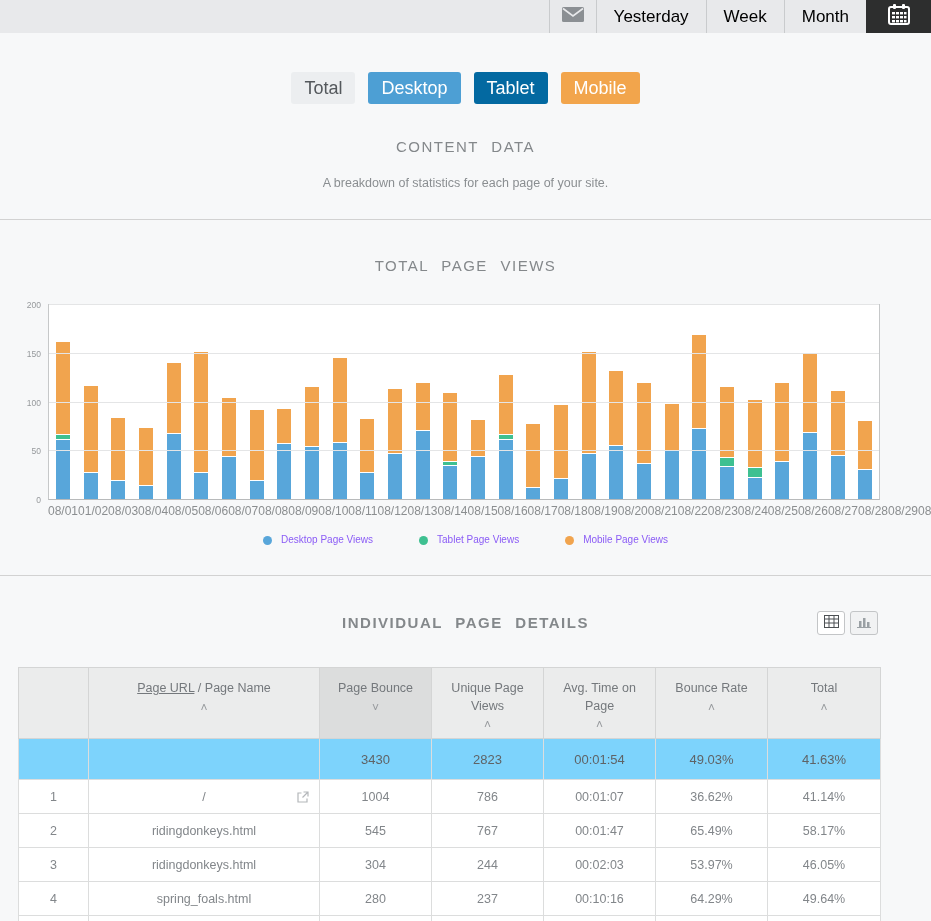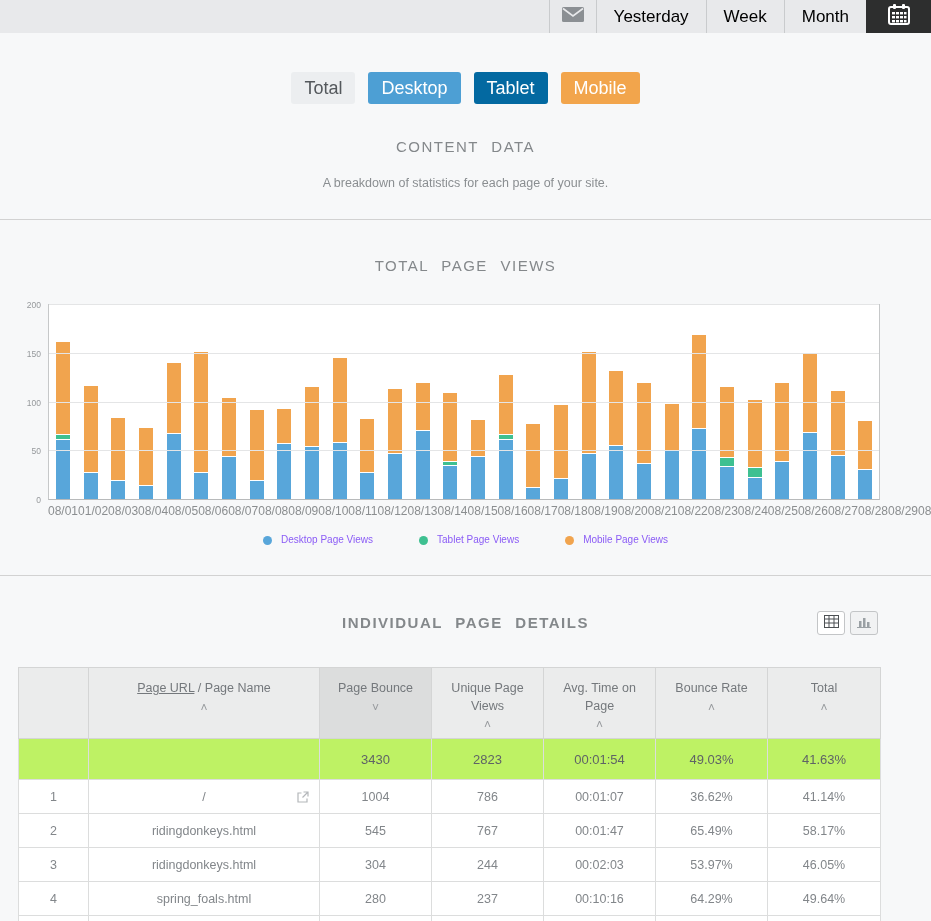--- a/index.html
+++ b/index.html
@@ -73,21 +73,21 @@
   table.details th,table.details td{
     border:1px solid #dcdddd;text-align:center;overflow:hidden;white-space:nowrap;
   }
   table.details thead th{
     background:#ebecec;font-weight:400;font-size:12.5px;color:#74787c;
     padding:12px 6px 8px;vertical-align:top;border-color:#d4d5d5;white-space:normal;line-height:1.4;
   }
   table.details thead th.active{background:#dcdddd;}
   .sort-arrow{display:block;margin-top:5px;color:#979a9d;font-size:12px;line-height:10px;}
   .page-link{text-decoration:underline;color:#74787c;cursor:pointer;}
-  tr.totals td{height:38px;font-size:13px;color:#5f6putit366;color:#5f6366;background:#bef264;}
+  tr.totals td{height:38px;font-size:13px;color:#5f6putit366;color:#5f6366;background:#7dd3fc;}
   tbody.rows td{height:31px;font-size:12.5px;color:#82868a;}
   td.page-cell{position:relative;}
   .ext-icon{position:absolute;right:10px;top:50%;margin-top:-6px;cursor:pointer;line-height:0;}
 </style>
 </head>
 <body>
 
 <div class="topbar">
   <div class="menu">
     <div class="menu-item mi-mail">

